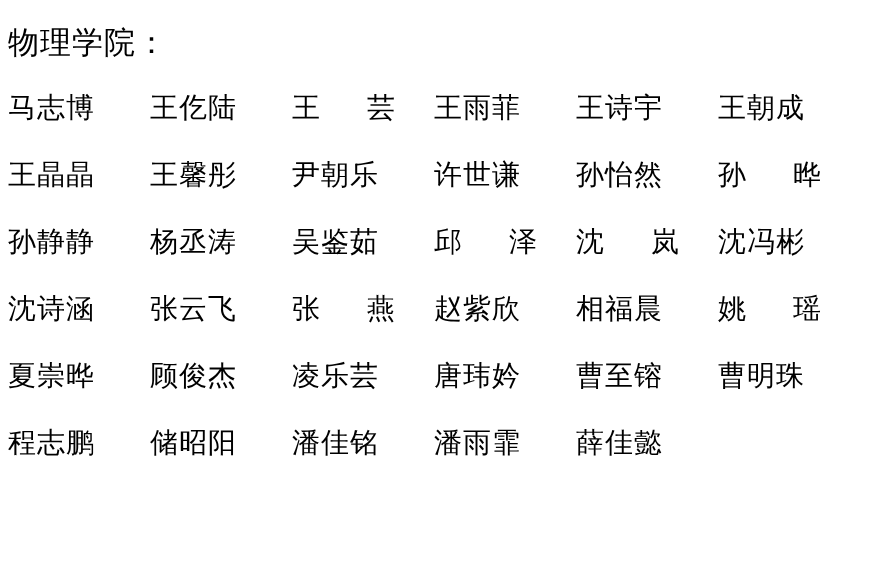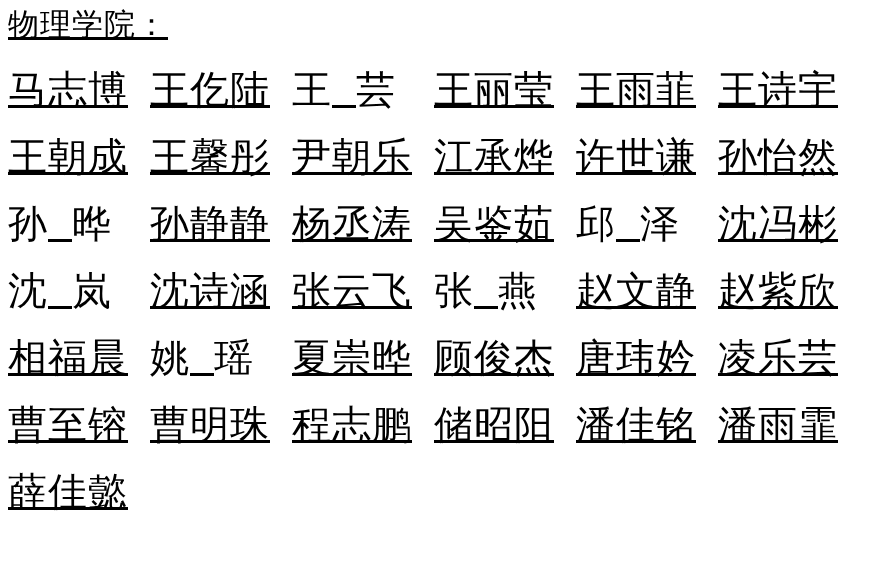--- a/index.html
+++ b/index.html
@@ -12,39 +12,38 @@
     background: #ffffff;
     font-family: "Liberation Serif", "DejaVu Serif", serif;
     color: #000000;
     overflow: hidden;
   }
   .page {
     position: relative;
     width: 875px;
     height: 571px;
     box-sizing: border-box;
-    padding: 8px 0 0 6px;
-    text-decoration: underline;
+    padding: 26px 0 0 6px;
   }
   .doc-title {
     font-size: 31px;
     line-height: 1.1;
     letter-spacing: 1px;
     margin: 0 0 14px 2px;
     white-space: nowrap;
   }
   .name-grid {
     display: grid;
     grid-template-columns: repeat(6, 142px);
     grid-auto-rows: 67px;
     align-items: center;
     margin-left: 2px;
   }
   .name-cell {
-    font-size: 39px;
+    font-size: 28px;
     letter-spacing: 1px;
     white-space: nowrap;
     text-align: left;
   }
   
   .name-cell.spaced {
     display: inline-block;
     width: 104px;
     text-align: justify;
     text-align-last: justify;
@@ -57,47 +56,45 @@
 <body>
 
 <div class="page">
 
   <div class="doc-title">物理学院：</div>
 
   <div class="name-grid">
       <div class="name-cell">马志博</div>
       <div class="name-cell">王仡陆</div>
       <div class="name-cell spaced"><span>王</span> <span>芸</span></div>
-      <div class="name-cell">王丽莹</div>
       <div class="name-cell">王雨菲</div>
       <div class="name-cell">王诗宇</div>
       <div class="name-cell">王朝成</div>
+      <div class="name-cell">王晶晶</div>
       <div class="name-cell">王馨彤</div>
       <div class="name-cell">尹朝乐</div>
-      <div class="name-cell">江承烨</div>
       <div class="name-cell">许世谦</div>
       <div class="name-cell">孙怡然</div>
       <div class="name-cell spaced"><span>孙</span> <span>晔</span></div>
       <div class="name-cell">孙静静</div>
       <div class="name-cell">杨丞涛</div>
       <div class="name-cell">吴鉴茹</div>
       <div class="name-cell spaced"><span>邱</span> <span>泽</span></div>
+      <div class="name-cell spaced"><span>沈</span> <span>岚</span></div>
       <div class="name-cell">沈冯彬</div>
-      <div class="name-cell spaced"><span>沈</span> <span>岚</span></div>
       <div class="name-cell">沈诗涵</div>
       <div class="name-cell">张云飞</div>
       <div class="name-cell spaced"><span>张</span> <span>燕</span></div>
-      <div class="name-cell">赵文静</div>
       <div class="name-cell">赵紫欣</div>
       <div class="name-cell">相福晨</div>
       <div class="name-cell spaced"><span>姚</span> <span>瑶</span></div>
       <div class="name-cell">夏崇晔</div>
       <div class="name-cell">顾俊杰</div>
+      <div class="name-cell">凌乐芸</div>
       <div class="name-cell">唐玮妗</div>
-      <div class="name-cell">凌乐芸</div>
       <div class="name-cell">曹至镕</div>
       <div class="name-cell">曹明珠</div>
       <div class="name-cell">程志鹏</div>
       <div class="name-cell">储昭阳</div>
       <div class="name-cell">潘佳铭</div>
       <div class="name-cell">潘雨霏</div>
       <div class="name-cell">薛佳懿</div>
     </div>
 
 </div>

